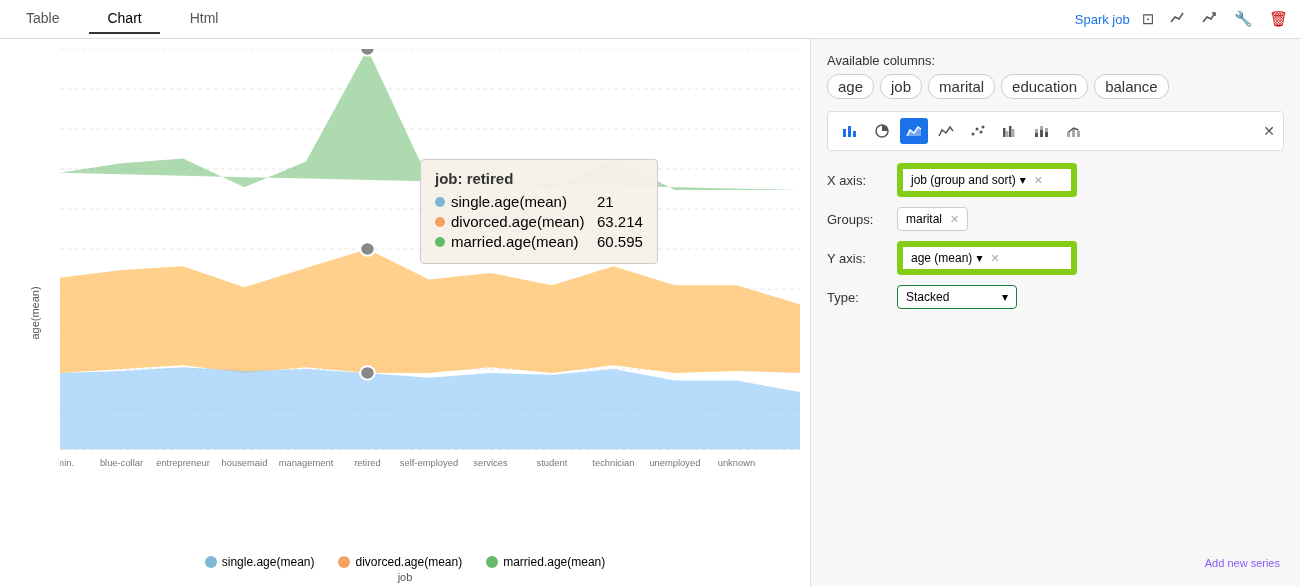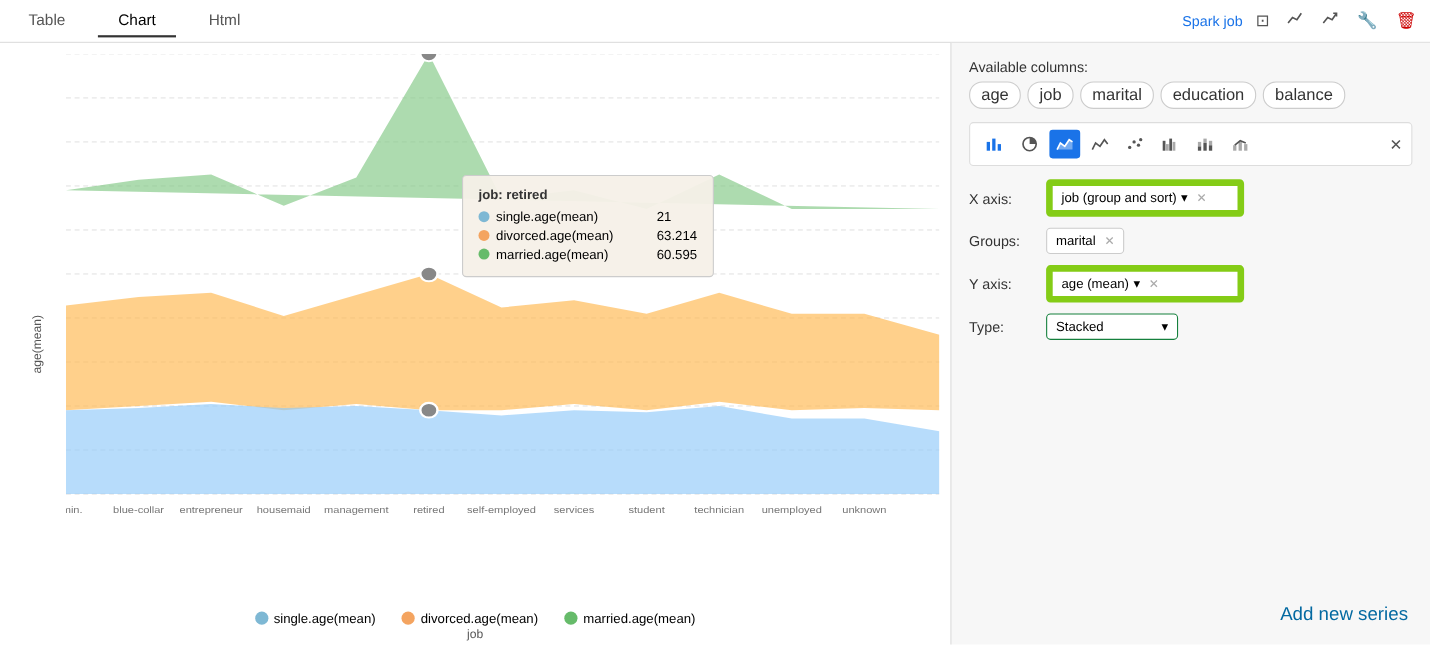--- a/index.html
+++ b/index.html
@@ -37,32 +37,32 @@
     .chart-legend {
       display: flex; justify-content: center; gap: 24px; margin-top: 4px;
       font-size: 12px; position: absolute; bottom: 18px; left: 0; right: 0;
     }
     .legend-item { display: flex; align-items: center; gap: 5px; }
     .legend-dot { width: 12px; height: 12px; border-radius: 50%; }
 
     
     .tooltip-box {
       position: absolute; background: rgba(245,240,232,0.95); border: 1px solid #ccc;
-      padding: 10px 14px; font-size: 12px; border-radius: 4px;
+      padding: 10px 14px; font-size: 15px; border-radius: 4px;
       top: 120px; left: 420px; pointer-events: none;
     }
     .tooltip-title { font-weight: bold; margin-bottom: 6px; color: #333; }
     .tooltip-row { display: flex; align-items: center; gap: 6px; margin: 3px 0; }
     .tooltip-dot { width: 10px; height: 10px; border-radius: 50%; flex-shrink: 0; }
     .tooltip-label { min-width: 140px; }
     .tooltip-val { font-weight: 500; }
 
     
     .right-panel {
-      width: 436px; border-left: 1px solid #ddd; background: #f7f7f7;
+      width: 490px; border-left: 1px solid #ddd; background: #f7f7f7;
       padding: 14px 16px; display: flex; flex-direction: column; gap: 12px;
       overflow-y: auto;
     }
     .available-columns-label { font-size: 13px; color: #333; margin-bottom: 6px; }
     .columns-row { display: flex; gap: 6px; flex-wrap: wrap; }
     .col-chip {
       padding: 3px 10px; border: 1px solid #ccc; border-radius: 12px;
       background: #fff; font-size: 15px; cursor: pointer; color: #333;
     }
 
@@ -93,21 +93,21 @@
     .chip-x { color: #aaa; margin-left: 4px; cursor: pointer; font-size: 11px; }
 
     .type-select {
       background: #fff; border: 1px solid #15803d; border-radius: 4px;
       padding: 4px 8px; font-size: 12px; cursor: pointer; min-width: 120px;
       display: flex; align-items: center; justify-content: space-between;
     }
 
     .add-series-row { margin-top: auto; text-align: right; padding-top: 8px; }
     .add-series-btn {
-      color: #0369a1; font-size: 17px; cursor: pointer; background: none;
+      color: #8b5cf6; font-size: 11px; cursor: pointer; background: none;
       border: none; padding: 4px;
     }
 
     
     .x-axis-label {
       position: absolute; bottom: 4px; left: 50%; transform: translateX(-50%);
       font-size: 11px; color: #555;
     }
   </style>
 </head>

